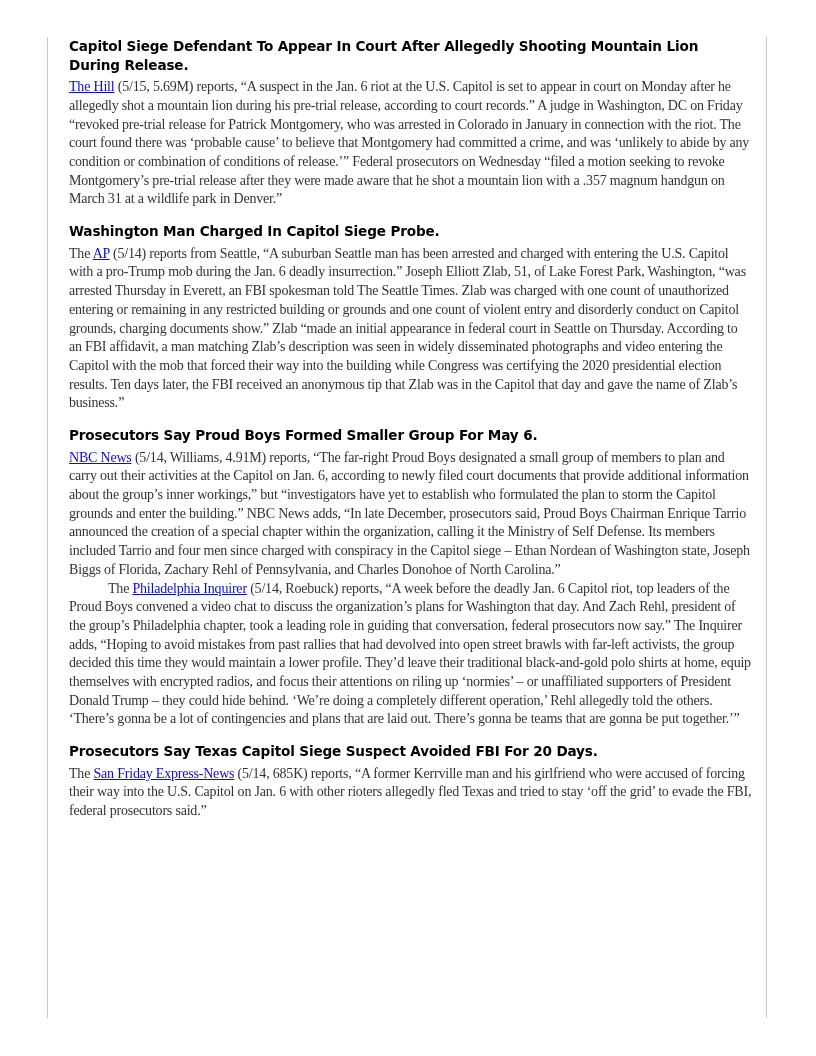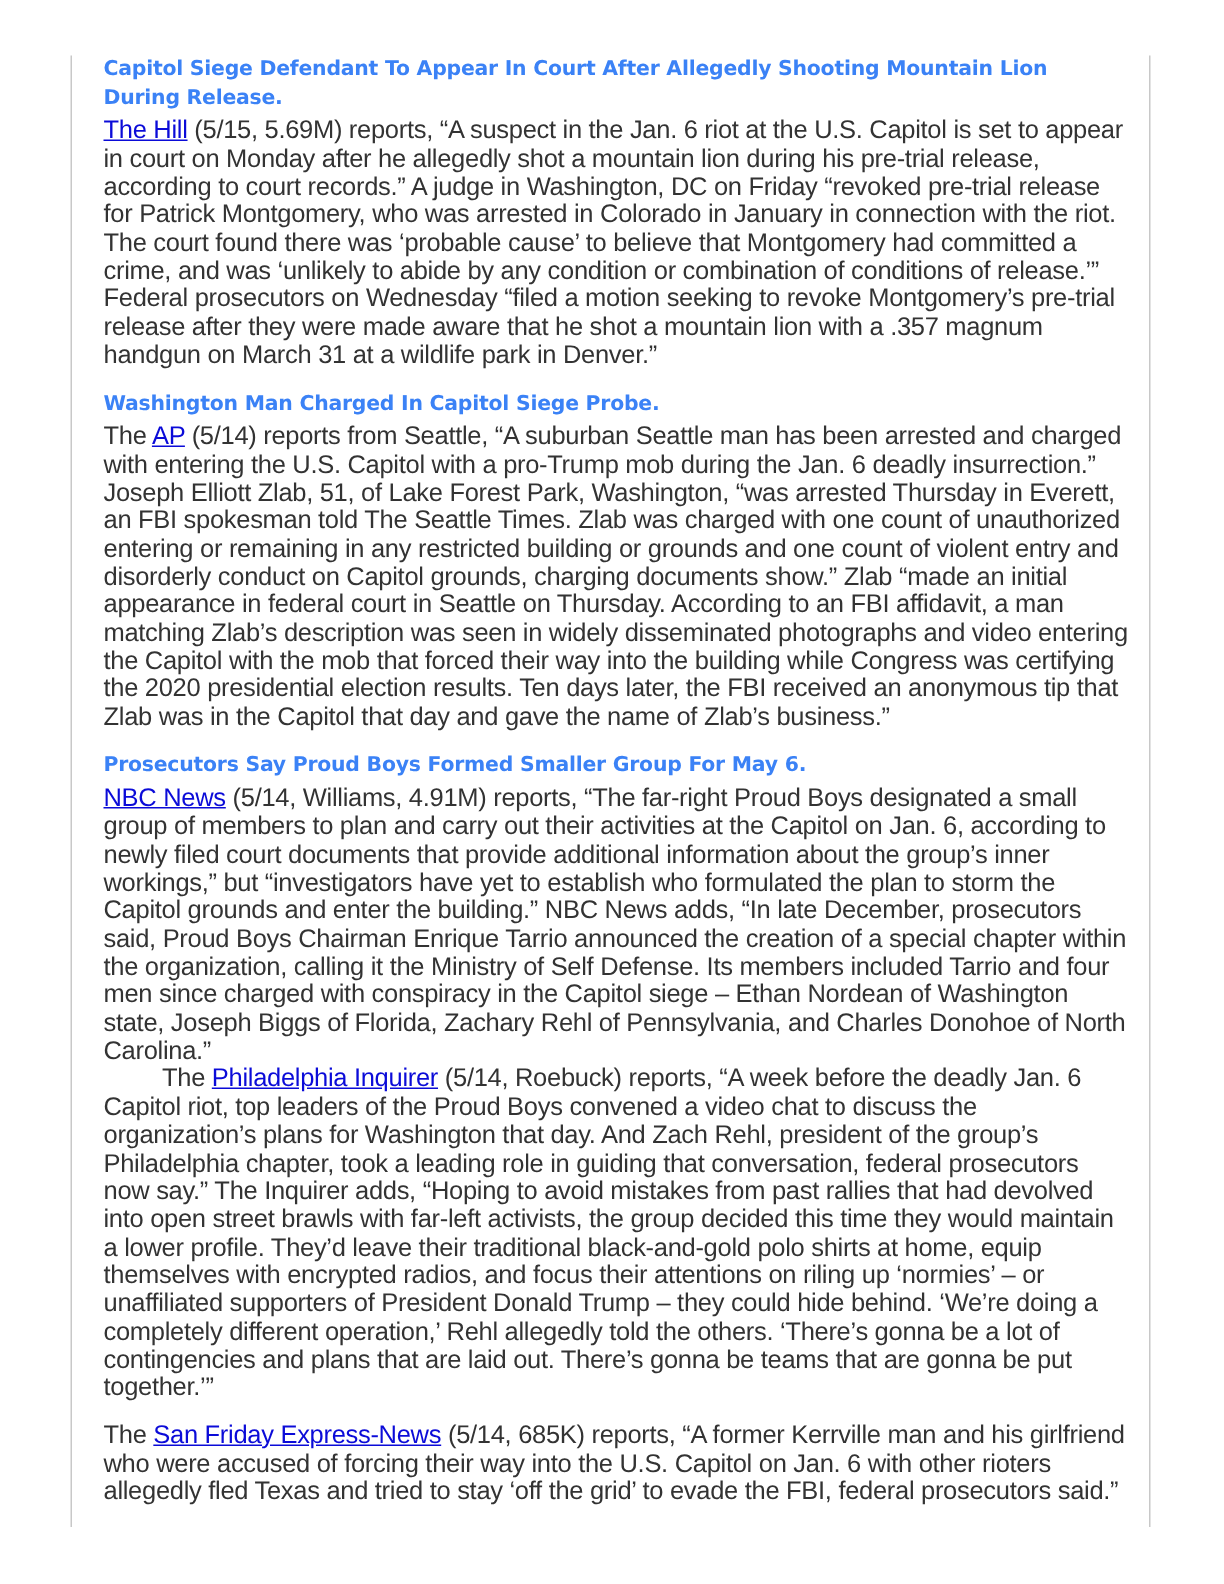--- a/index.html
+++ b/index.html
@@ -31,27 +31,27 @@
       width: 684px;
     }
     .article {
       margin: 0 0 13px 0;
     }
     .headline {
       font-family: "DejaVu Sans", sans-serif;
       font-weight: bold;
       font-size: 13.6px;
       line-height: 18.6px;
-      color: #3b82f6;
+      color: #000000;
       margin: 0 0 4px 0;
       letter-spacing: -0.15px;
     }
     .para {
-      font-family: Liberation Sans, sans-serif;
-      font-size: 17px;
+      font-family: Liberation Serif, serif;
+      font-size: 14px;
       line-height: 18.7px;
       color: #333333;
       margin: 0;
       letter-spacing: -0.2px;
     }
     .para.indent {
       text-indent: 39px;
     }
     a.src {
       color: #1a0dab;
@@ -75,17 +75,18 @@
       <p class="para"><span>The </span><a class="src" href="#">AP</a><span> (5/14) reports from Seattle, “A suburban Seattle man has been arrested and charged with entering the U.S. Capitol with a pro-Trump mob during the Jan. 6 deadly insurrection.” Joseph Elliott Zlab, 51, of Lake Forest Park, Washington, “was arrested Thursday in Everett, an FBI spokesman told The Seattle Times. Zlab was charged with one count of unauthorized entering or remaining in any restricted building or grounds and one count of violent entry and disorderly conduct on Capitol grounds, charging documents show.” Zlab “made an initial appearance in federal court in Seattle on Thursday. According to an FBI affidavit, a man matching Zlab’s description was seen in widely disseminated photographs and video entering the Capitol with the mob that forced their way into the building while Congress was certifying the 2020 presidential election results. Ten days later, the FBI received an anonymous tip that Zlab was in the Capitol that day and gave the name of Zlab’s business.”</span></p>
     </div>
 
     <div class="article">
       <div class="headline">Prosecutors Say Proud Boys Formed Smaller Group For May 6.</div>
       <p class="para"><span></span><a class="src" href="#">NBC News</a><span> (5/14, Williams, 4.91M) reports, “The far-right Proud Boys designated a small group of members to plan and carry out their activities at the Capitol on Jan. 6, according to newly filed court documents that provide additional information about the group’s inner workings,” but “investigators have yet to establish who formulated the plan to storm the Capitol grounds and enter the building.” NBC News adds, “In late December, prosecutors said, Proud Boys Chairman Enrique Tarrio announced the creation of a special chapter within the organization, calling it the Ministry of Self Defense. Its members included Tarrio and four men since charged with conspiracy in the Capitol siege – Ethan Nordean of Washington state, Joseph Biggs of Florida, Zachary Rehl of Pennsylvania, and Charles Donohoe of North Carolina.”</span></p>
       <p class="para indent"><span>The </span><a class="src" href="#">Philadelphia Inquirer</a><span> (5/14, Roebuck) reports, “A week before the deadly Jan. 6 Capitol riot, top leaders of the Proud Boys convened a video chat to discuss the organization’s plans for Washington that day. And Zach Rehl, president of the group’s Philadelphia chapter, took a leading role in guiding that conversation, federal prosecutors now say.” The Inquirer adds, “Hoping to avoid mistakes from past rallies that had devolved into open street brawls with far-left activists, the group decided this time they would maintain a lower profile. They’d leave their traditional black-and-gold polo shirts at home, equip themselves with encrypted radios, and focus their attentions on riling up ‘normies’ – or unaffiliated supporters of President Donald Trump – they could hide behind. ‘We’re doing a completely different operation,’ Rehl allegedly told the others. ‘There’s gonna be a lot of contingencies and plans that are laid out. There’s gonna be teams that are gonna be put together.’”</span></p>
     </div>
 
     <div class="article">
+      <div class="headline">Prosecutors Say Texas Capitol Siege Suspect Avoided FBI For 20 Days.</div>
       <p class="para"><span>The </span><a class="src" href="#">San Friday Express-News</a><span> (5/14, 685K) reports, “A former Kerrville man and his girlfriend who were accused of forcing their way into the U.S. Capitol on Jan. 6 with other rioters allegedly fled Texas and tried to stay ‘off the grid’ to evade the FBI, federal prosecutors said.”</span></p>
     </div>
 
   </div>
 </div>
 
 </body></html>

